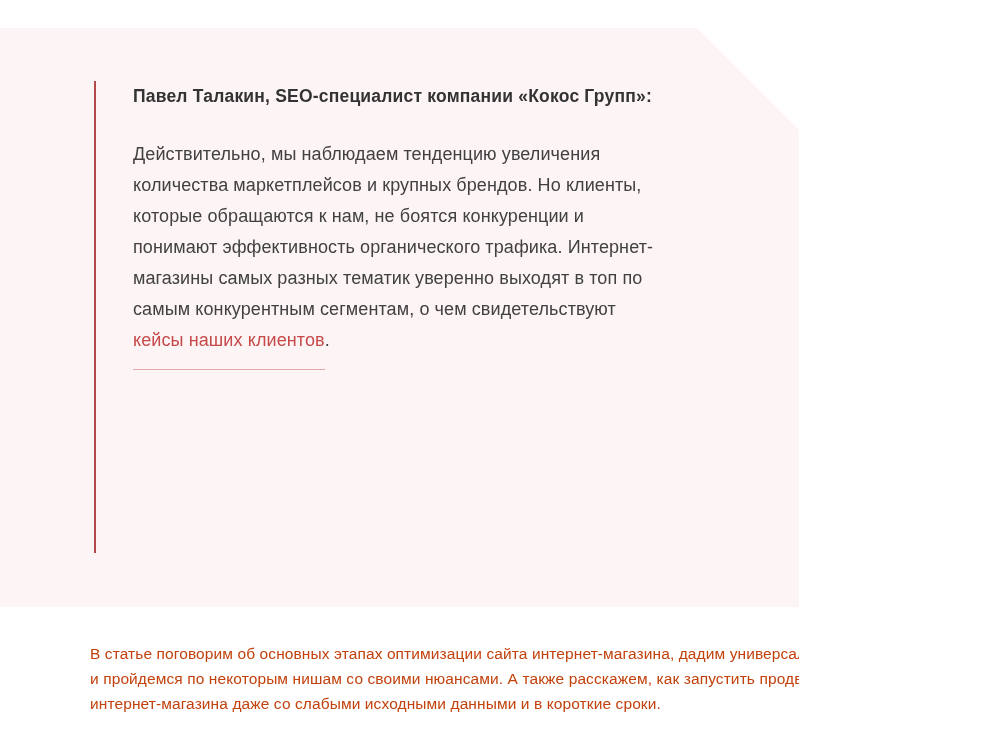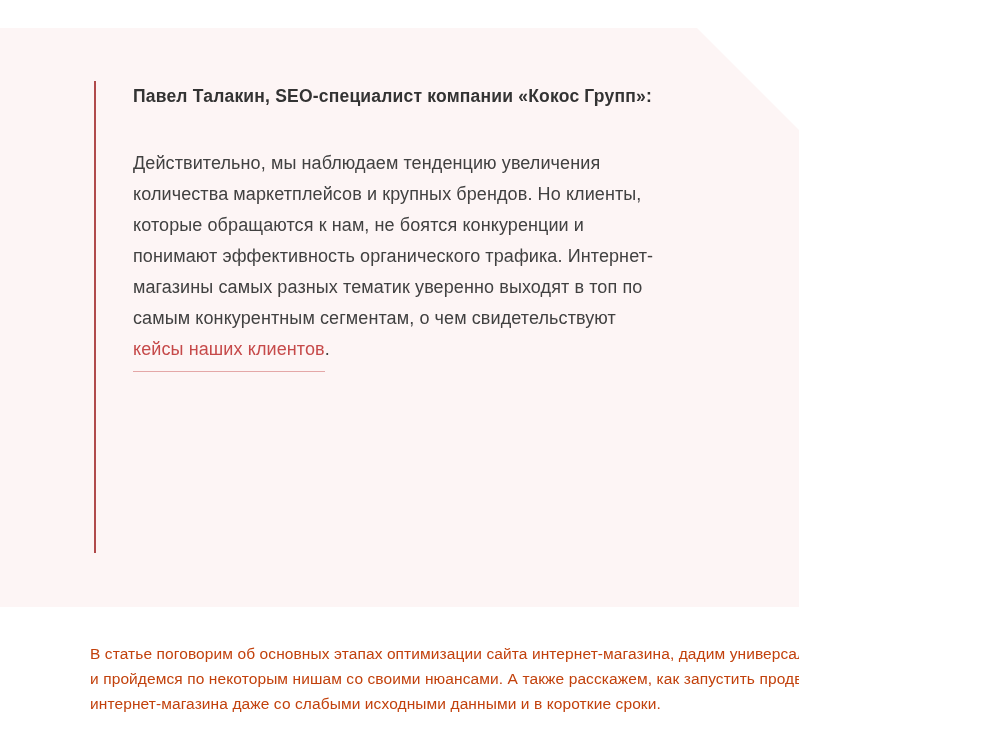--- a/index.html
+++ b/index.html
@@ -48,27 +48,27 @@
     margin: 0;
   }
   .quote-para {
     font-size: 18px;
     line-height: 31px;
     color: #414141;
     letter-spacing: 0.1px;
     white-space: pre-line;
     margin: 0;
   }
-  .quote-para.first { margin-top: 41px; }
+  .quote-para.first { margin-top: 32px; }
   .quote-para.second { margin-top: 33px; }
   .case-link {
     color: #c64a4a;
     text-decoration: none;
     border-bottom: 1px solid rgba(198, 74, 74, 0.45);
-    padding-bottom: 12px;
+    padding-bottom: 19px;
     cursor: pointer;
   }
   .intro-para {
     position: absolute;
     left: 90px;
     top: 641px;
     width: 865px;
     font-size: 15.5px;
     line-height: 25px;
     color: #c2410c;

